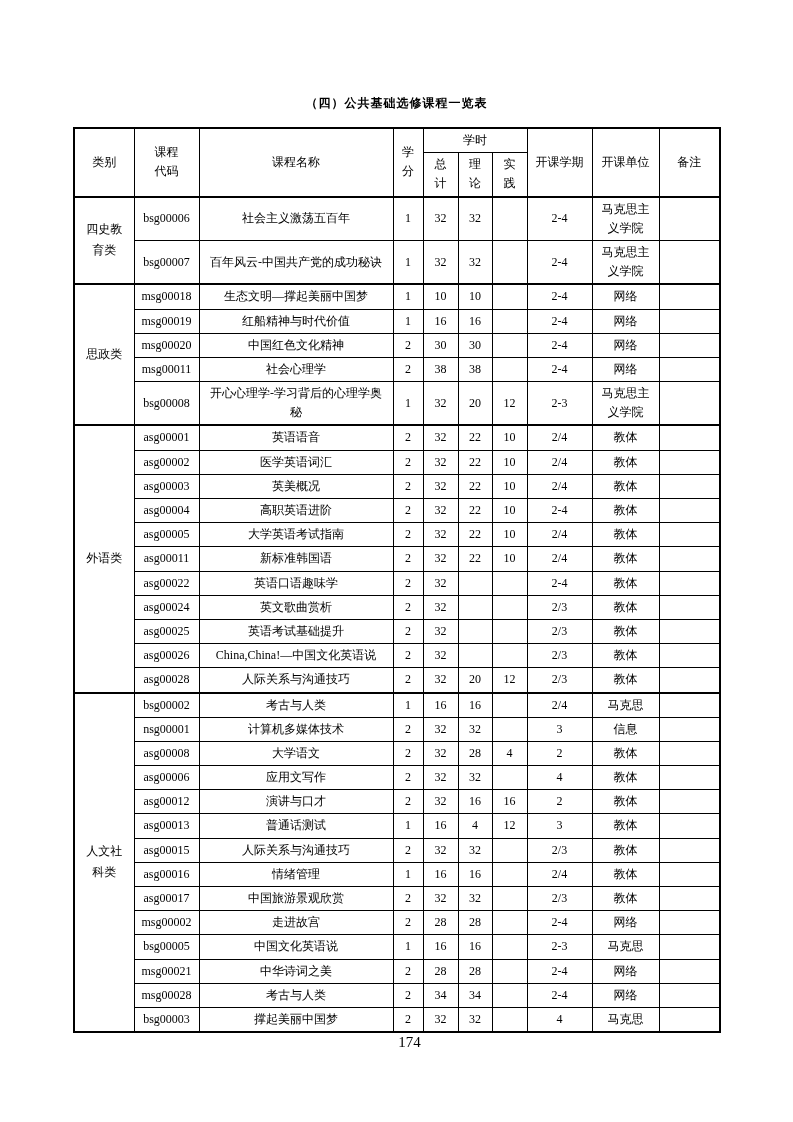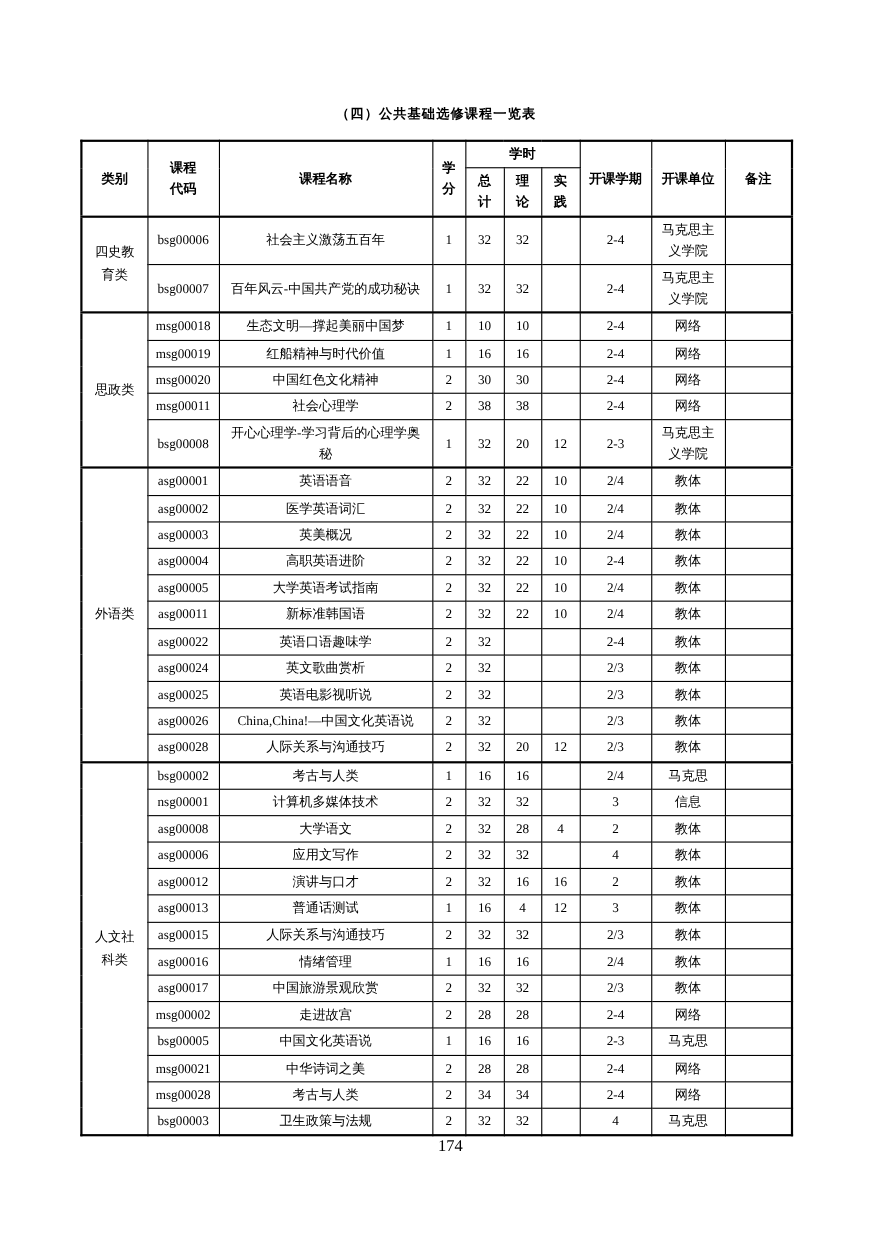--- a/index.html
+++ b/index.html
@@ -37,21 +37,21 @@
   .course-table td {
     border: 1px solid #000;
     text-align: center;
     vertical-align: middle;
     font-size: 12px;
     padding: 2px 1px;
     white-space: pre-line;
     line-height: 1.6;
     overflow: hidden;
   }
-  .course-table thead th { font-weight: bold; }
+  .course-table thead th { font-weight: normal; }
   .course-table thead { border-bottom: 2px solid #000; }
   .course-table tbody { border-top: 2px solid #000; }
   .course-table td { height: 19px; font-weight: normal; }
   .course-table td.cat { line-height: 1.8; margin-top: 12px; }
   .course-table th.hours-span { height: 18px; }
   .page-number {
     position: absolute;
     top: 1034px;
     left: 13px;
     width: 100%;
@@ -274,21 +274,21 @@
           <td>2</td>
           <td>32</td>
           <td></td>
           <td></td>
           <td>2/3</td>
           <td>教体</td>
           <td></td>
         </tr>
         <tr>
           <td>asg00025</td>
-          <td>英语电影视听说</td>
+          <td>英语考试基础提升</td>
           <td>2</td>
           <td>32</td>
           <td></td>
           <td></td>
           <td>2/3</td>
           <td>教体</td>
           <td></td>
         </tr>
         <tr>
           <td>asg00026</td>
@@ -454,21 +454,21 @@
           <td>2</td>
           <td>34</td>
           <td>34</td>
           <td></td>
           <td>2-4</td>
           <td>网络</td>
           <td></td>
         </tr>
         <tr>
           <td>bsg00003</td>
-          <td>卫生政策与法规</td>
+          <td>撑起美丽中国梦</td>
           <td>2</td>
           <td>32</td>
           <td>32</td>
           <td></td>
           <td>4</td>
           <td>马克思</td>
           <td></td>
         </tr>
       </tbody>
     </table>

